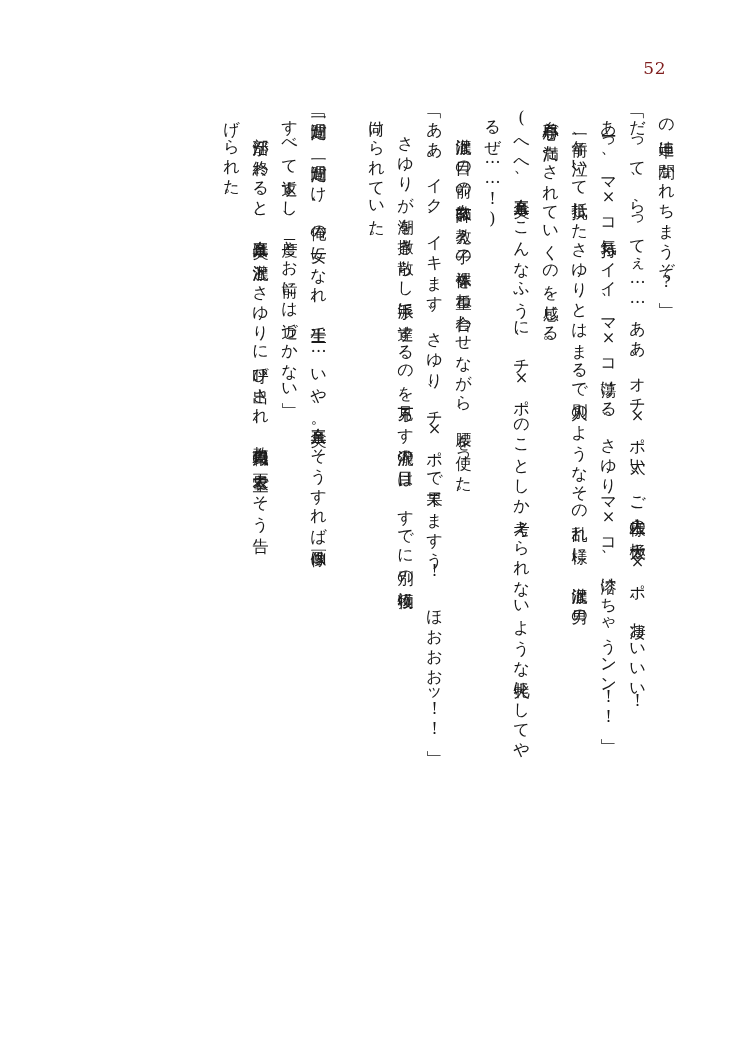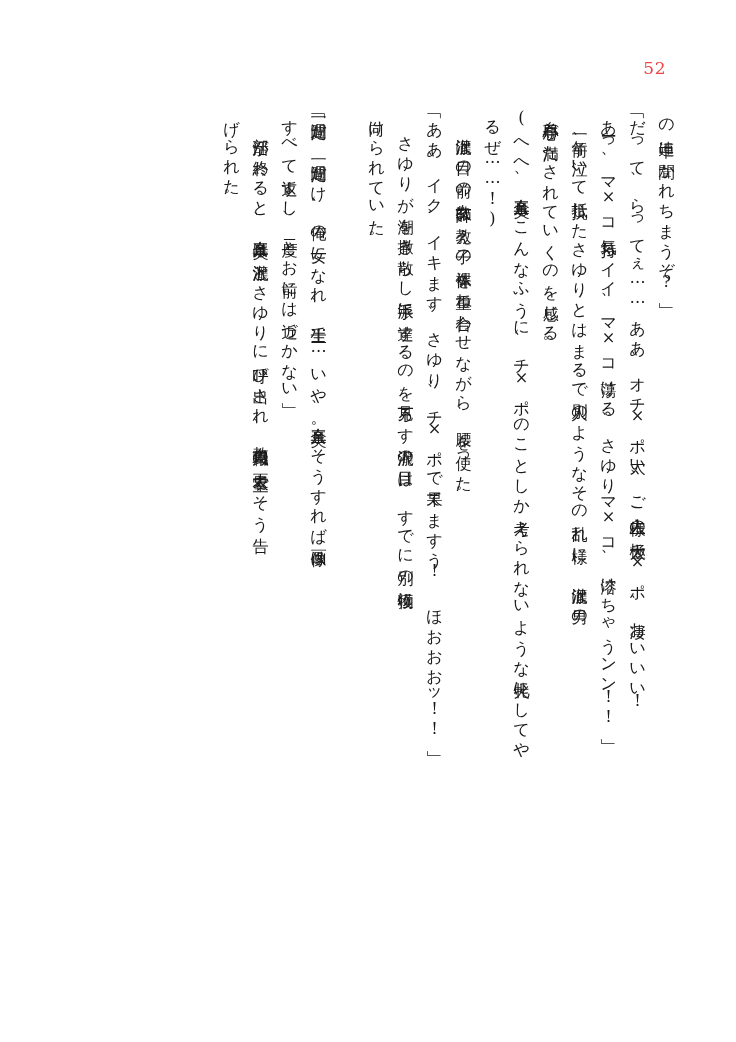--- a/index.html
+++ b/index.html
@@ -15,21 +15,21 @@
     overflow: hidden;
     font-family: "DejaVu Serif", "Liberation Serif", serif;
     color: #1a1a1a;
   }
   .page-number {
     position: absolute;
     top: 58px;
     right: 70px;
     font-size: 17px;
     font-family: "DejaVu Serif", "Liberation Serif", serif;
-    color: #ef4444;
+    color: #7f1d1d;
     letter-spacing: 0.5px;
   }
   .text-body {
     position: absolute;
     top: 108px;
     left: 72px;
     right: 62px;
     height: 850px;
     display: flex;
     flex-direction: row-reverse;

